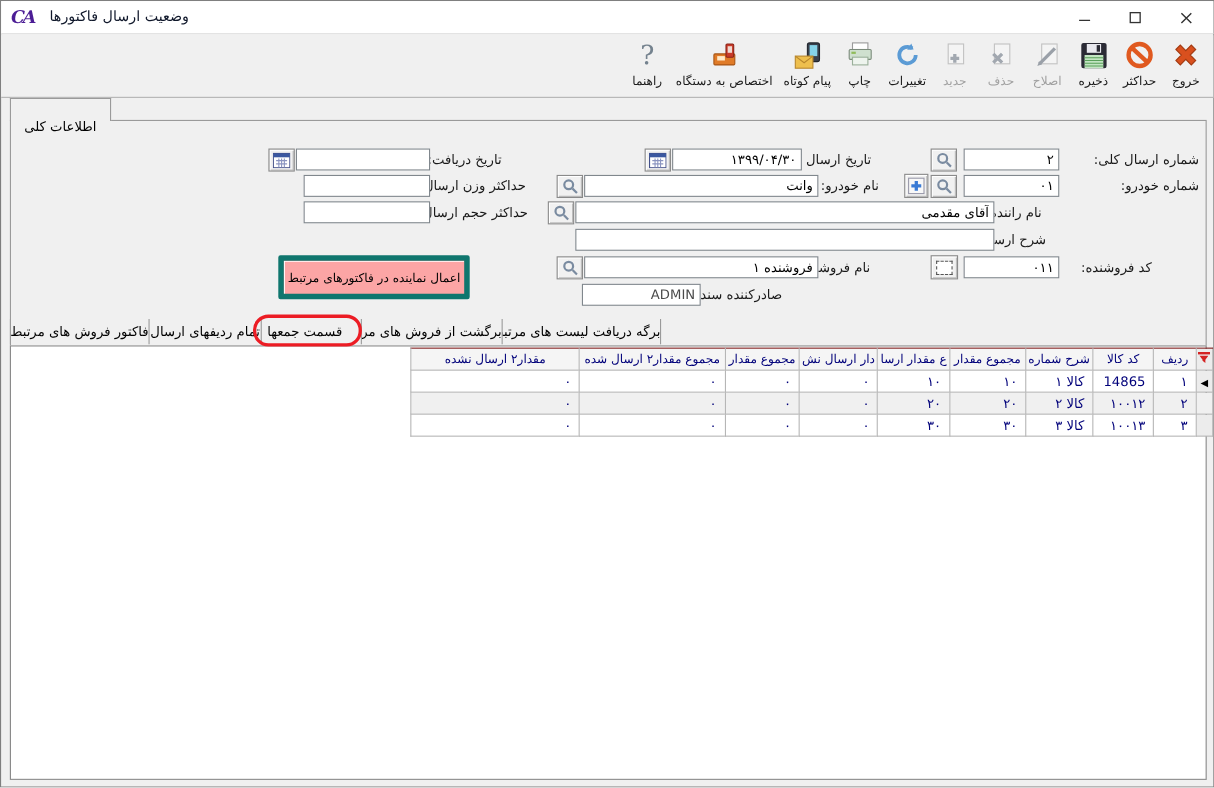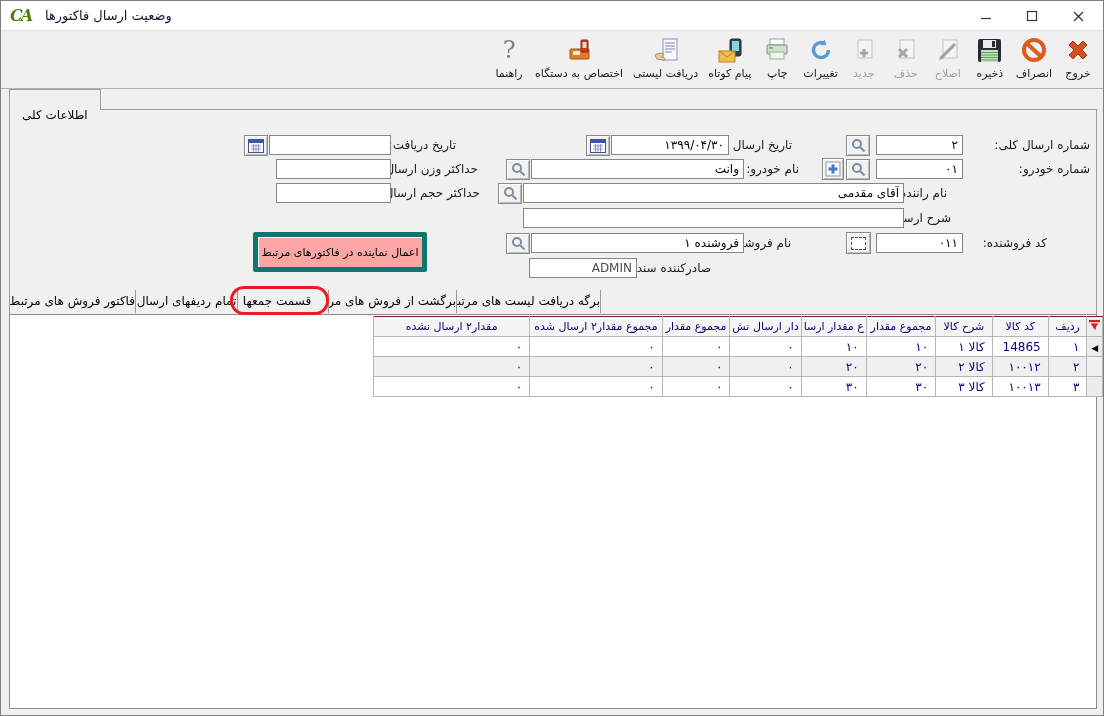--- a/index.html
+++ b/index.html
@@ -4,21 +4,21 @@
 <style>
   * { margin:0; padding:0; box-sizing:border-box; }
   html,body { background:#ffffff; font-family:"DejaVu Sans", sans-serif; }
   .window { position:relative; width:1104px; height:716px; background:#f0f0f0;
             border:1px solid #7f7f7f; overflow:hidden; }
 
   
   .titlebar { position:absolute; left:0; top:0; width:1104px; height:30px; background:#ffffff;
               border-bottom:1px solid #e3e3e3; }
   .logo { position:absolute; left:9px; top:5px; font-family:"DejaVu Serif", serif;
-          font-style:italic; font-weight:bold; font-size:16px; color:#4d7c0f; letter-spacing:-2px; }
+          font-style:italic; font-weight:bold; font-size:16px; color:#4c1d95; letter-spacing:-2px; }
   .wtitle { position:absolute; left:44px; top:7px; font-size:13px; color:#0f172a; direction:rtl; }
   .wctrl { position:absolute; top:0; width:46px; height:30px; display:flex;
            align-items:center; justify-content:center; cursor:default; }
   .wctrl.min { right:96px; } .wctrl.max { right:50px; } .wctrl.cls { right:4px; }
 
   
   .toolbar { position:absolute; left:0; top:31px; width:1104px; height:57px; background:#f0f0f0;
              border-bottom:1px solid #b2b2b2; display:flex; flex-direction:row-reverse;
              align-items:flex-start; padding:3px 6px 0 0; }
   .tbtn { height:52px; min-width:42px; padding:0 5px; display:flex; flex-direction:column;
@@ -106,21 +106,21 @@
       </span>
       <span class="tlabel">خروج</span>
     </div>
     <div class="tbtn">
       <span class="ticon">
         <svg width="26" height="26">
             <circle cx="13" cy="13" r="10" fill="none" stroke="#e0591f" stroke-width="4"></circle>
             <line x1="6.5" y1="7" x2="19.5" y2="19" stroke="#e0591f" stroke-width="4"></line>
           </svg>
       </span>
-      <span class="tlabel">انصراف</span>
+      <span class="tlabel">حداکثر</span>
     </div>
     <div class="tbtn">
       <span class="ticon">
         <svg width="25" height="25">
             <rect x="1" y="1" width="23" height="23" rx="2" fill="#2b2b35"></rect>
             <rect x="6" y="2" width="13" height="8" fill="#e9e9ef"></rect>
             <rect x="15" y="3" width="3" height="6" fill="#2b2b35"></rect>
             <rect x="4" y="12" width="17" height="12" fill="#c2e4c2"></rect>
             <path d="M4 14.5h17M4 17h17M4 19.5h17M4 22h17" stroke="#5aa05a"></path>
           </svg>
@@ -178,30 +178,20 @@
     <div class="tbtn">
       <span class="ticon">
         <svg width="26" height="25">
             <rect x="13" y="1" width="11" height="17" rx="2" fill="#39404d" stroke="#22262e"></rect>
             <rect x="15" y="3" width="7" height="10" fill="#86d3e9"></rect>
             <rect x="2" y="13" width="16" height="11" fill="#eebf4d" stroke="#b8862c"></rect>
             <path d="M2 13l8 6 8-6" fill="none" stroke="#b8862c"></path>
           </svg>
       </span>
       <span class="tlabel">پیام کوتاه</span>
-    </div>
-    <div class="tbtn">
-      <span class="ticon">
-        <svg width="26" height="25">
-            <rect x="10" y="1" width="14" height="21" fill="#f8f8fc" stroke="#8a94b8"></rect>
-            <path d="M12 5h10M12 8h10M12 11h10M12 14h7" stroke="#7a86b0"></path>
-            <path d="M2 17c3-2.2 6.5-2.2 9-1l-2.4 3.2c2.2 0 4.4 1 3.2 3.2l-7.8-1.2z" fill="#e8c9a0" stroke="#b09060"></path>
-          </svg>
-      </span>
-      <span class="tlabel">دریافت لیستی</span>
     </div>
     <div class="tbtn">
       <span class="ticon">
         <svg width="27" height="25">
             <rect x="4" y="11" width="19" height="10" rx="1" fill="#e07b28" stroke="#a85514"></rect>
             <rect x="7" y="13" width="7" height="4" fill="#ffe9c8"></rect>
             <rect x="15" y="2" width="7" height="12" rx="1" fill="#c83a28" stroke="#8a2418"></rect>
             <rect x="16.5" y="4" width="4" height="6" fill="#f0d8d0"></rect>
           </svg>
       </span>
@@ -326,21 +316,21 @@
     <tbody>
         <tr>
       <th class="sel">
         <svg width="11" height="10">
               <rect x="0" y="0" width="11" height="2.2" fill="#d42222"></rect>
               <path d="M1.5 3.5h8L6.8 7v3L4.2 8V7z" fill="#d42222"></path>
             </svg>
       </th>
       <th>ردیف</th>
       <th>کد کالا</th>
-      <th>شرح کالا</th>
+      <th>شرح شماره</th>
       <th>مجموع مقدار</th>
       <th>ع مقدار ارسا</th>
       <th>دار ارسال نش</th>
       <th>مجموع مقدار</th>
       <th>مجموع مقدار۲ ارسال شده</th>
       <th>مقدار۲ ارسال نشده</th>
     </tr>
     <tr>
       <td class="sel"><span class="marker">◀</span></td>
       <td>۱</td>

